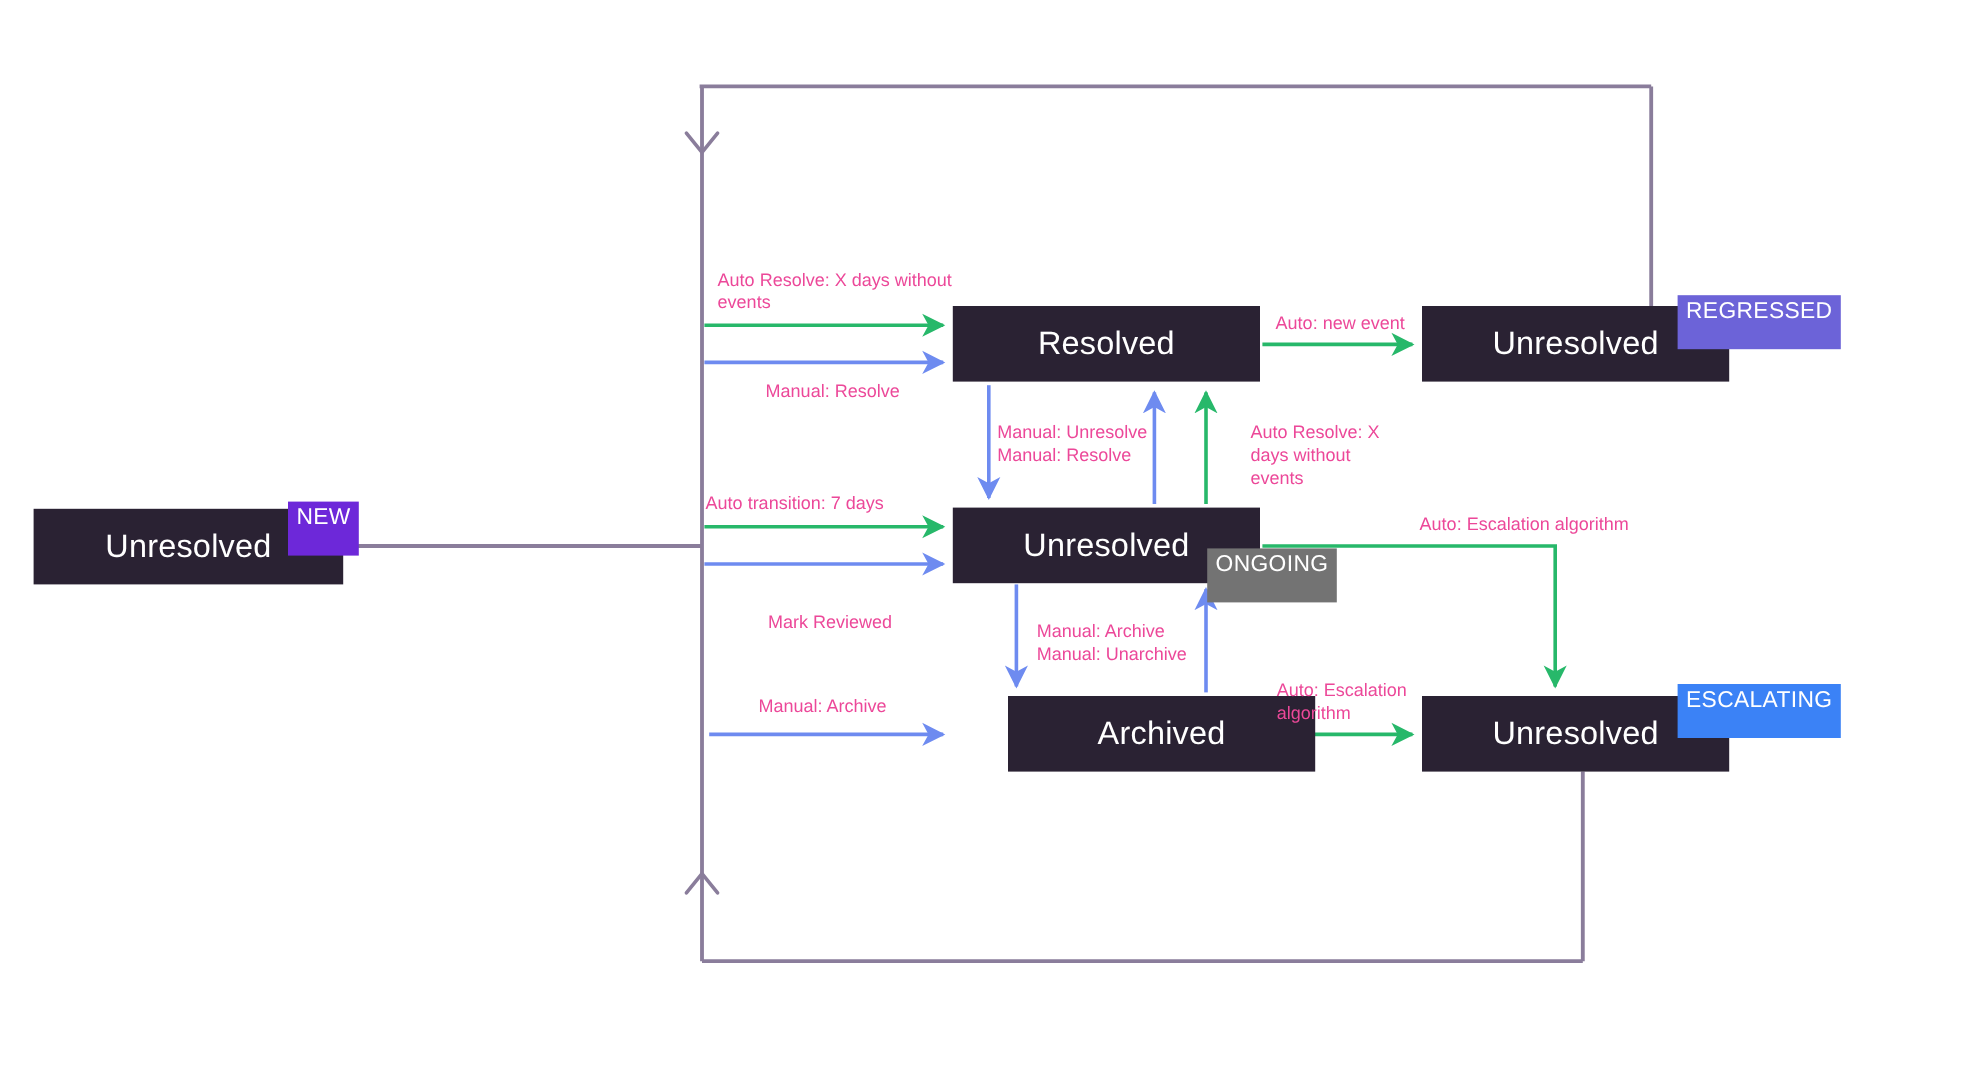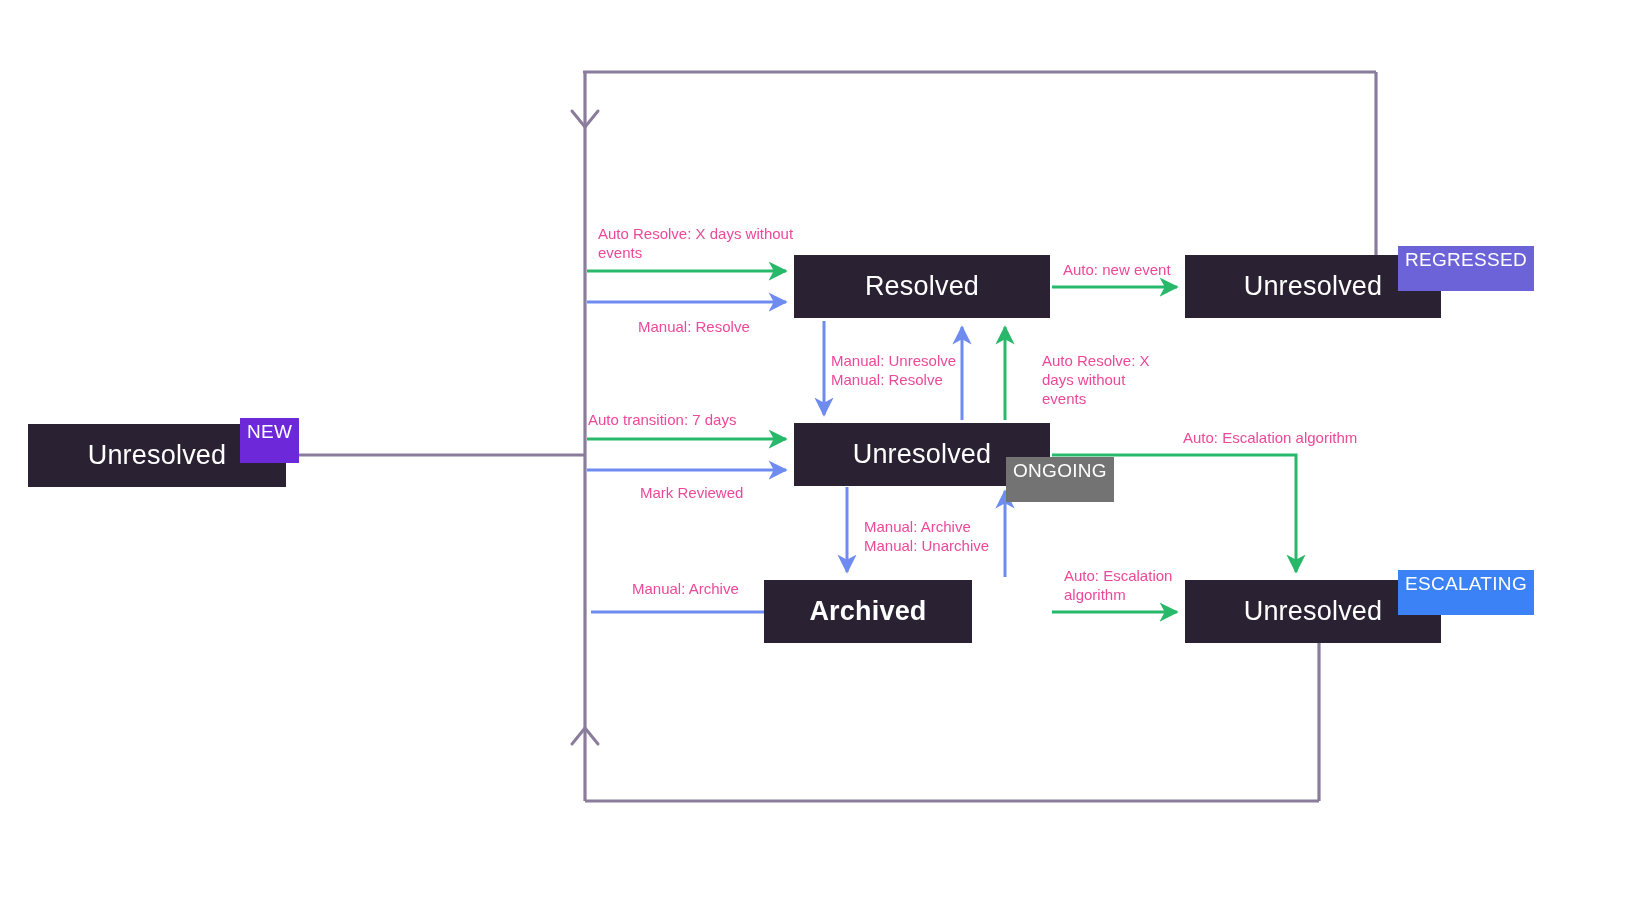--- a/index.html
+++ b/index.html
@@ -134,21 +134,21 @@
   </div>
 
   <div class="node" style="left:1185px; top:255px; width:256px; height:63px;">
     <span>Unresolved</span>
   </div>
 
   <div class="node" style="left:794px; top:423px; width:256px; height:63px;">
     <span>Unresolved</span>
   </div>
 
-  <div class="node" style="left:764px; top:580px; width:208px; height:63px;font-weight:bold;">
+  <div class="node" style="left:840px; top:580px; width:256px; height:63px;">
     <span>Archived</span>
   </div>
 
   <div class="node" style="left:1185px; top:580px; width:256px; height:63px;">
     <span>Unresolved</span>
   </div>
 
   <div class="badge" style="left:240px; top:418px; background:#6d28d9;">
     <span>NEW</span>
   </div>
@@ -174,21 +174,21 @@
 
   <div class="edge-label" style="left:831px; top:351px;">Manual: Unresolve
 Manual: Resolve</div>
 
   <div class="edge-label" style="left:1023px; top:351px;margin-left:19px;">Auto Resolve: X
 days without
 events</div>
 
   <div class="edge-label" style="left:588px; top:410px;">Auto transition: 7 days</div>
 
-  <div class="edge-label" style="left:640px; top:483px;">Mark Reviewed</div>
+  <div class="edge-label" style="left:640px; top:509px;">Mark Reviewed</div>
 
   <div class="edge-label" style="left:1183px; top:428px;">Auto: Escalation algorithm</div>
 
   <div class="edge-label" style="left:864px; top:517px;">Manual: Archive
 Manual: Unarchive</div>
 
   <div class="edge-label" style="left:632px; top:579px;">Manual: Archive</div>
 
   <div class="edge-label" style="left:1064px; top:566px;">Auto: Escalation
 algorithm</div>

